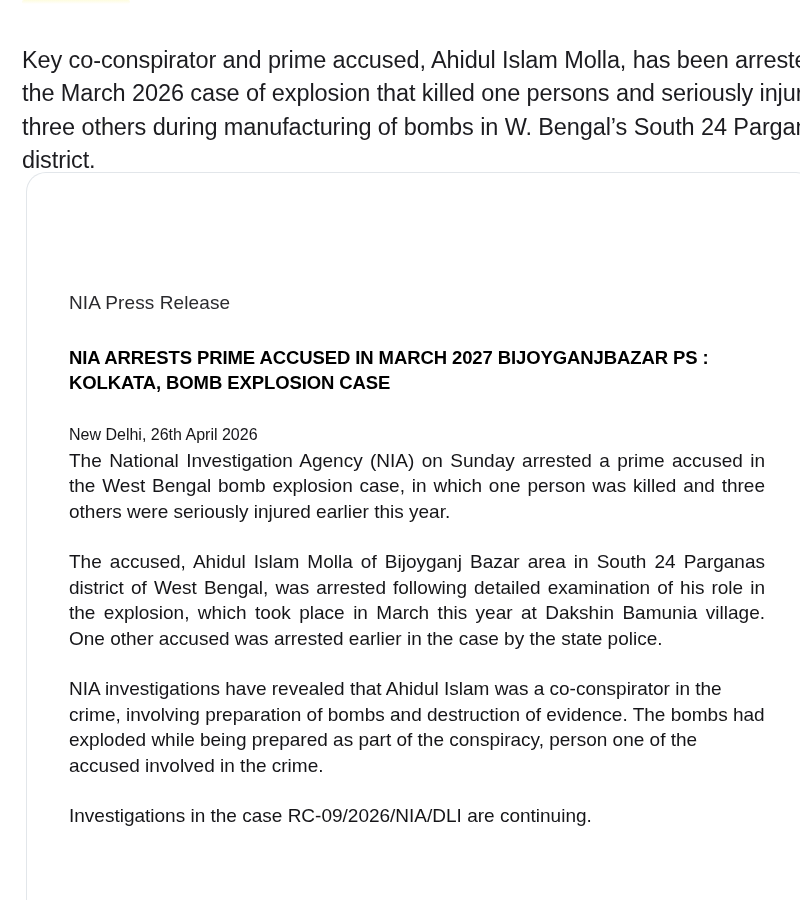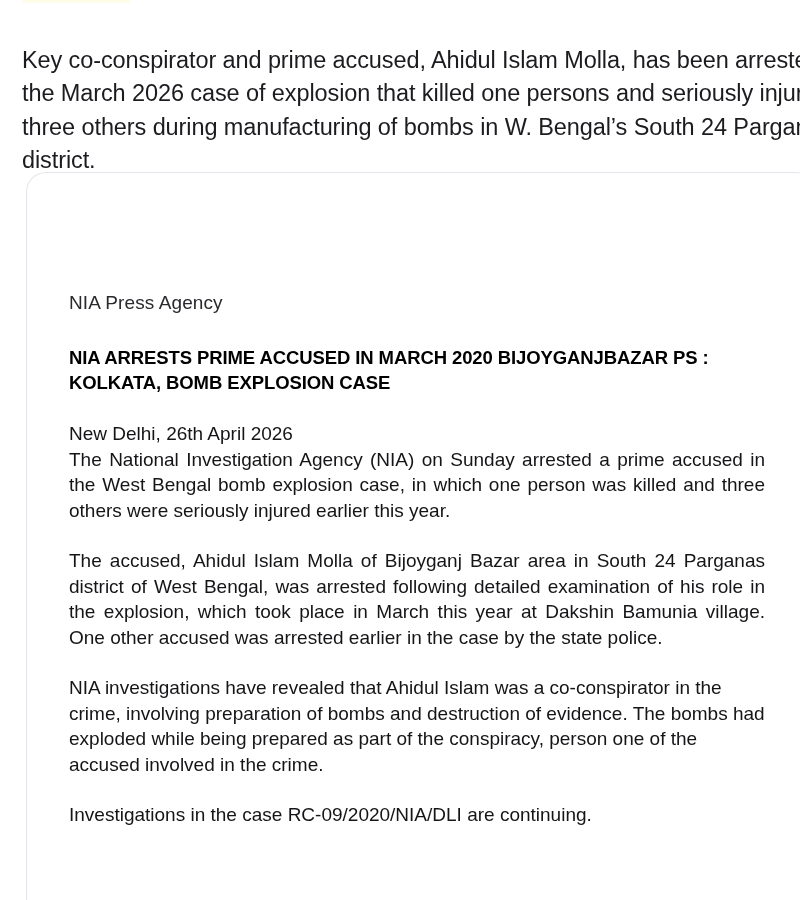--- a/index.html
+++ b/index.html
@@ -81,21 +81,21 @@
   .headline {
     font-size: 18.5px;
     line-height: 25px;
     font-weight: bold;
     color: #000000;
     margin: 0 0 26px 0;
     letter-spacing: -0.1px;
   }
 
   .dateline {
-    font-size: 19px;
+    font-size: 16px;
     line-height: 25.5px;
     color: #151518;
     margin: 0;
   }
 
   .body-p {
     font-size: 19px;
     line-height: 25.5px;
     color: #151518;
     margin: 0 0 25px 0;
@@ -113,28 +113,28 @@
 
 <div id="screen">
 
   <div class="top-sliver"></div>
 
   <p class="intro">Key co-conspirator and prime accused, Ahidul Islam Molla, has been arrested in the March 2026 case of explosion that killed one persons and seriously injured three others during manufacturing of bombs in W. Bengal’s South 24 Parganas district.</p>
 
   <div class="card">
     <div class="card-inner">
 
-      <p class="kicker">NIA Press Agency</p>
+      <p class="kicker">NIA Press Release</p>
 
-      <h1 class="headline">NIA ARRESTS PRIME ACCUSED IN MARCH 2020 BIJOYGANJBAZAR PS : KOLKATA, BOMB EXPLOSION CASE</h1>
+      <h1 class="headline">NIA ARRESTS PRIME ACCUSED IN MARCH 2027 BIJOYGANJBAZAR PS : KOLKATA, BOMB EXPLOSION CASE</h1>
 
       <p class="body-p first justify"><span class="dateline">New Delhi, 26th April 2026</span><br><span>The National Investigation Agency (NIA) on Sunday arrested a prime accused in the West Bengal bomb explosion case, in which one person was killed and three others were seriously injured earlier this year.</span></p>
 
       <p class="body-p justify">The accused, Ahidul Islam Molla of Bijoyganj Bazar area in South 24 Parganas district of West Bengal, was arrested following detailed examination of his role in the explosion, which took place in March this year at Dakshin Bamunia village. One other accused was arrested earlier in the case by the state police.</p>
 
       <p class="body-p leftalign">NIA investigations have revealed that Ahidul Islam was a co-conspirator in the crime, involving preparation of bombs and destruction of evidence. The bombs had exploded while being prepared as part of the conspiracy, person one of the accused involved in the crime.</p>
 
-      <p class="body-p leftalign">Investigations in the case RC-09/2020/NIA/DLI are continuing.</p>
+      <p class="body-p leftalign">Investigations in the case RC-09/2026/NIA/DLI are continuing.</p>
 
     </div>
   </div>
 
 </div>
 
 </body></html>

